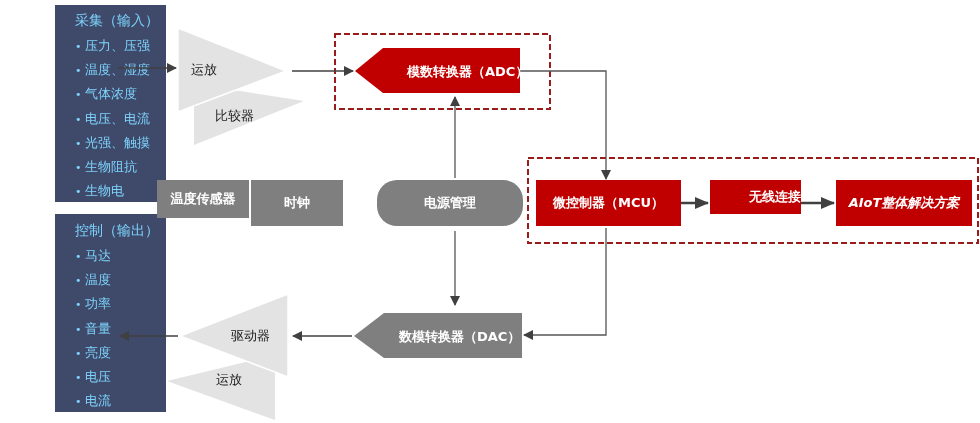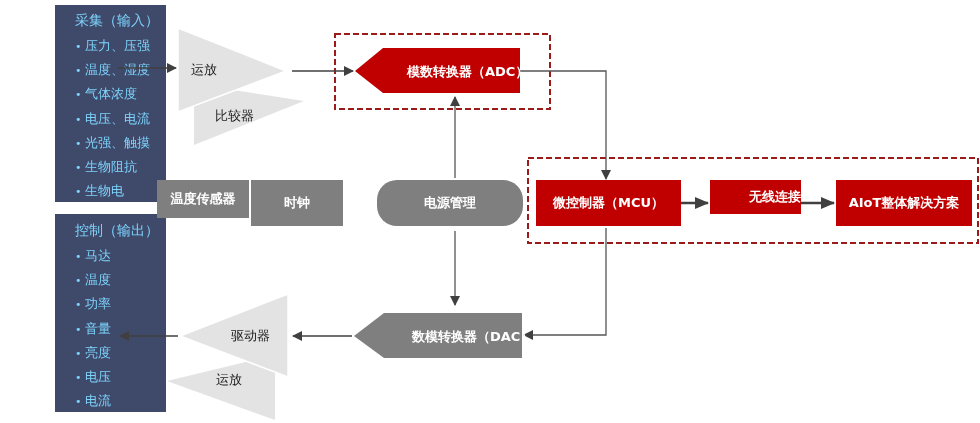--- a/index.html
+++ b/index.html
@@ -79,33 +79,33 @@
   <line x1="678" y1="203" x2="708" y2="203" stroke="#404040" stroke-width="2.5" marker-end="url(#arrB)"></line>
   <line x1="800" y1="203" x2="834" y2="203" stroke="#404040" stroke-width="2.5" marker-end="url(#arrB)"></line>
 </svg>
 
 <div class="tri-label" style="left:191px; top:61px;">运放</div>
 <div class="tri-label" style="left:215px; top:107px;">比较器</div>
 <div class="tri-label" style="left:231px; top:327px;">驱动器</div>
 <div class="tri-label" style="left:216px; top:371px;">运放</div>
 
 <div class="shape-label" style="left:407px; top:63px;">模数转换器（ADC）</div>
-<div class="shape-label" style="left:399px; top:328px;margin-left:13px;">数模转换器（DAC）</div>
+<div class="shape-label" style="left:399px; top:328px;">数模转换器（DAC）</div>
 
 <div class="box gray" style="left:157px; top:180px; width:92px; height:38px;">
   <span>温度传感器</span>
 </div>
 <div class="box gray" style="left:251px; top:180px; width:92px; height:46px;">
   <span>时钟</span>
 </div>
 <div class="box gray" style="left:377px; top:180px; width:146px; height:46px;border-radius:20px;">
   <span>电源管理</span>
 </div>
 
 <div class="box red" style="left:536px; top:180px; width:145px; height:46px;">
   <span>微控制器（MCU）</span>
 </div>
 <div class="box red" style="left:710px; top:180px; width:91px; height:34px;justify-content:flex-end;">
   <span>无线连接</span>
 </div>
-<div class="box red" style="left:836px; top:180px; width:136px; height:46px;">
+<div class="box red" style="left:836px; top:180px; width:136px; height:46px;font-style:italic;">
   <span>AIoT整体解决方案</span>
 </div>
 
 </body></html>

